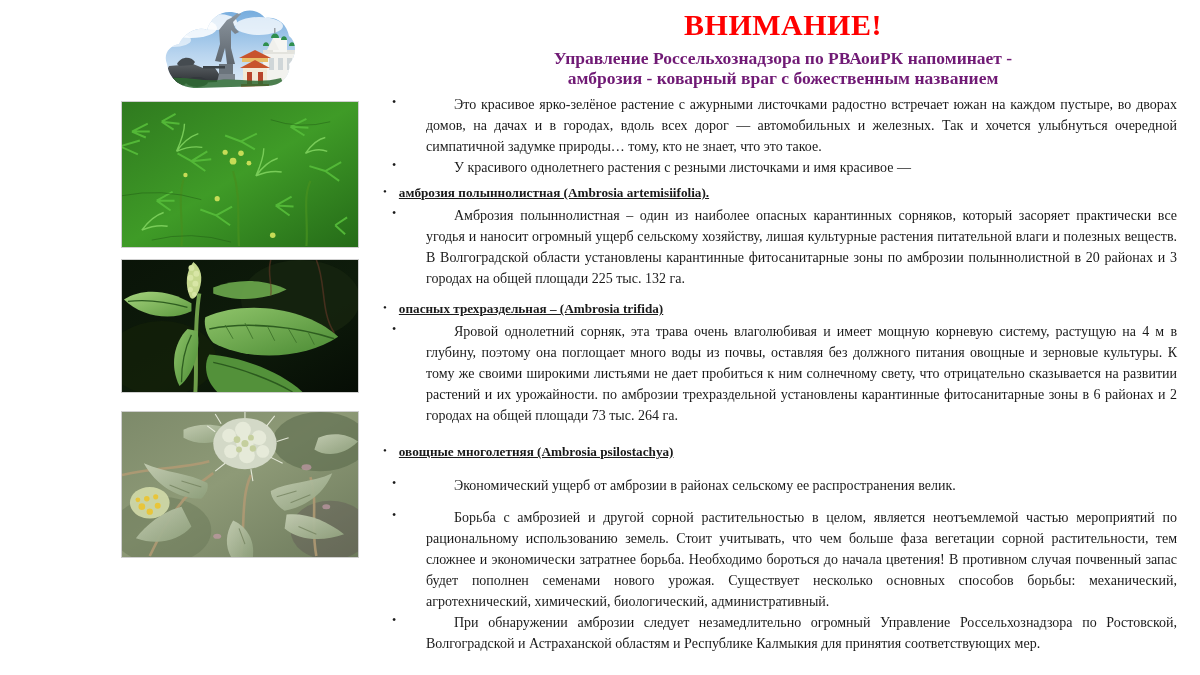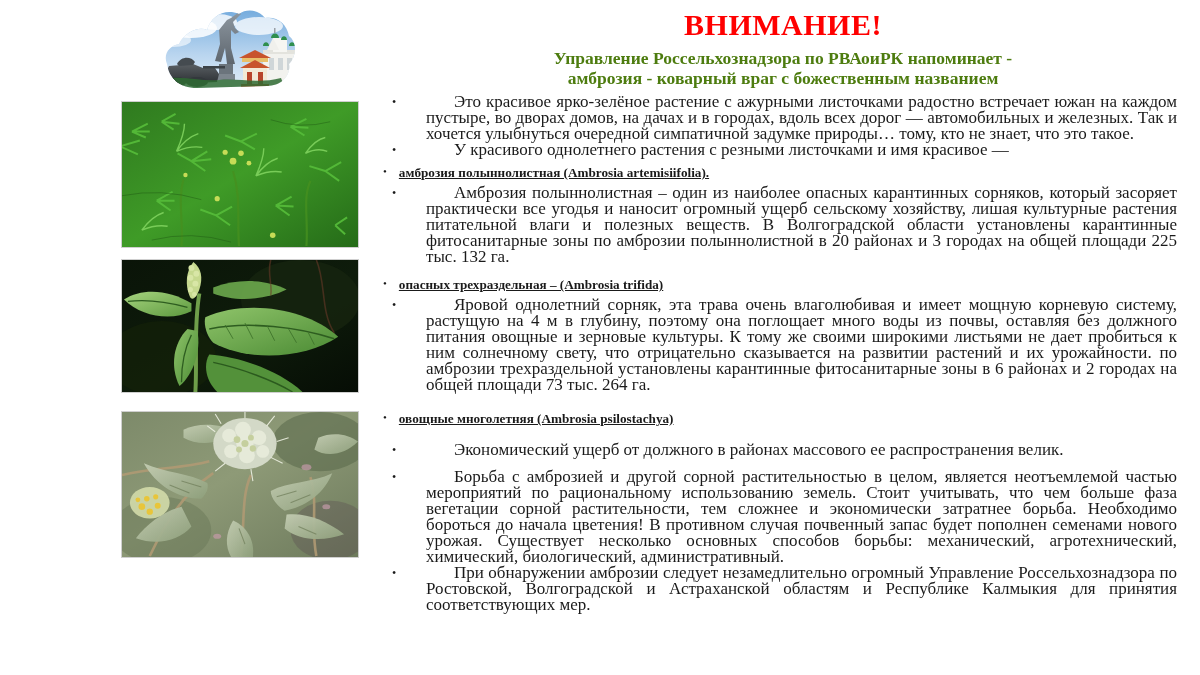--- a/index.html
+++ b/index.html
@@ -71,21 +71,21 @@
     font-weight: bold;
     font-size: 30px;
     line-height: 34px;
     letter-spacing: 0.5px;
     margin: 8px 0 0 0;
     font-family: "Liberation Serif", "DejaVu Serif", serif;
   }
 
   .title-sub {
     text-align: center;
-    color: #4d7c0f;
+    color: #701a75;
     font-weight: bold;
     font-size: 17.5px;
     line-height: 20px;
     margin: 6px 0 0 0;
     font-family: "Liberation Serif", "DejaVu Serif", serif;
   }
   .title-sub .line2 {
     display: block;
   }
 
@@ -94,22 +94,22 @@
     left: 0;
     top: 94px;
     width: 800px;
   }
 
   
   .bp {
     position: relative;
     padding-left: 43px;
     margin: 0 0 0 0;
-    font-size: 17px;
-    line-height: 16px;
+    font-size: 14px;
+    line-height: 21px;
     text-align: justify;
     text-indent: 28px;
     padding-right: 6px;
   }
   .bp::before {
     content: "•";
     position: absolute;
     left: 9px;
     top: 0;
     font-size: 12px;
@@ -444,21 +444,21 @@
       <div class="gap-m"></div>
 
       <div class="species">
         <span class="sp-dot">•</span><span class="sp-text">овощные  многолетняя (Ambrosia psilostachya)</span>
       </div>
 
 
 
       <div class="gap-m"></div>
 
-      <p class="bp">Экономический ущерб от должного в районах массового ее распространения велик.</p>
+      <p class="bp">Экономический ущерб от амброзии в районах сельскому ее распространения велик.</p>
 
       <div class="gap-m"></div>
 
       <p class="bp">Борьба с амброзией и другой сорной растительностью в целом, является неотъемлемой частью мероприятий по рациональному использованию земель. Стоит учитывать, что чем больше фаза вегетации сорной растительности, тем сложнее и экономически затратнее борьба. Необходимо бороться до начала цветения! В противном случая почвенный запас будет пополнен семенами нового урожая. Существует несколько основных способов борьбы: механический, агротехнический, химический, биологический, административный.</p>
 
       <p class="bp">При обнаружении амброзии следует незамедлительно огромный Управление Россельхознадзора по Ростовской, Волгоградской и Астраханской областям и Республике Калмыкия для принятия соответствующих мер.</p>
 
     </div>
   </div>
 </div>

